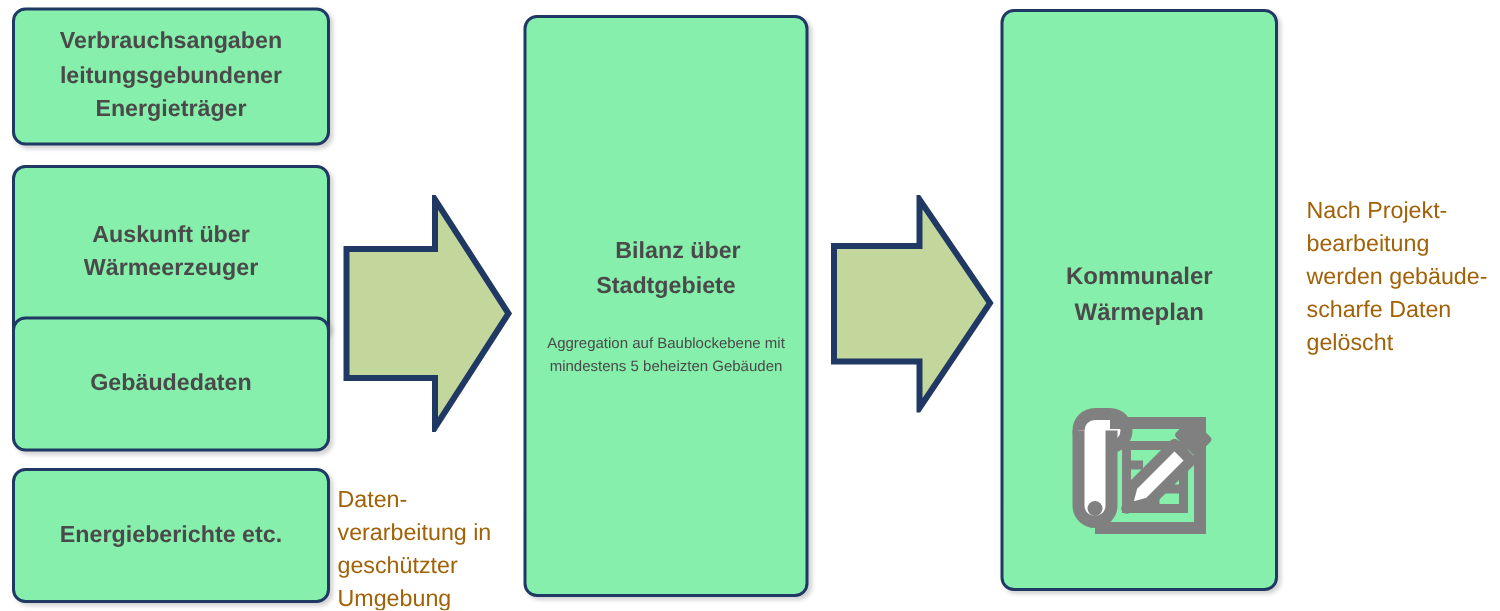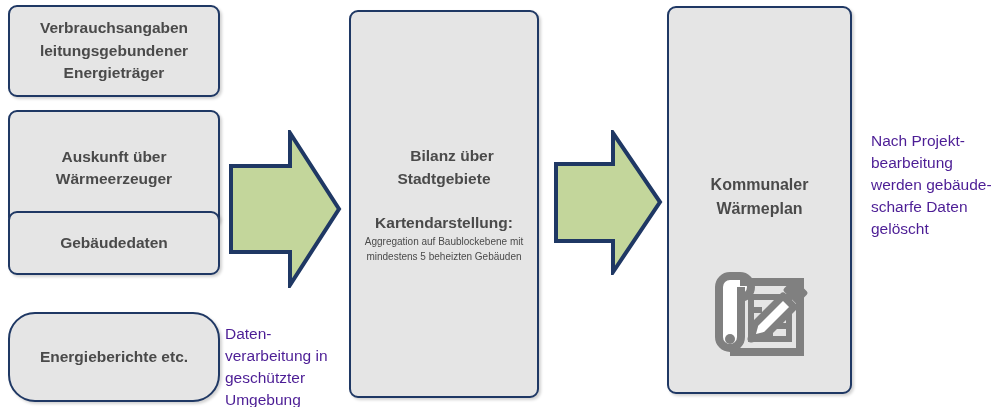--- a/index.html
+++ b/index.html
@@ -14,21 +14,21 @@
     position: relative;
     width: 1000px;
     height: 407px;
     background: #ffffff;
     overflow: hidden;
   }
 
   
   .box {
     position: absolute;
-    background: #e5e5e5;
+    background: #86efac;
     border: 2.5px solid #1F3864;
     border-radius: 9px;
     box-sizing: border-box;
     display: flex;
     align-items: center;
     justify-content: center;
     text-align: center;
     color: #4A4A4A;
     box-shadow: 2px 2px 3px rgba(0,0,0,0.18);
   }
@@ -41,22 +41,22 @@
     font-weight: bold;
     font-size: 15.5px;
     line-height: 1.45;
     color: #4A4A4A;
   }
 
   
   .input-box { left: 8px; width: 212px; }
   #input-box-0 { top: 5px;   height: 92px; }
   #input-box-1 { top: 110px; height: 116px; }
-  #input-box-2 { top: 211px; height: 64px; }
-  #input-box-3 { top: 312px; height: 90px; border-radius: 27px; }
+  #input-box-2 { top: 211px; height: 90px; }
+  #input-box-3 { top: 312px; height: 90px; }
 
   
   #center-box {
     left: 349px;
     top: 10px;
     width: 190px;
     height: 388px;
     align-items: center;
   }
   #center-box .box-text { padding: 0 6px; }
@@ -110,21 +110,21 @@
   
   .arrow {
     position: absolute;
   }
   #arrow-1 { left: 228px; top: 130px; width: 114px; height: 158px; }
   #arrow-2 { left: 553px; top: 130px; width: 110px; height: 145px; }
 
   
   .note {
     position: absolute;
-    color: #4c1d95;
+    color: #a16207;
     font-size: 15.5px;
     line-height: 1.42;
     font-weight: normal;
   }
   #note-left  { left: 225px; top: 282px;  width: 122px; margin-top: 41px; }
   #note-right { left: 871px; top: 130px;  width: 124px; }
 </style>
 </head>
 <body>
 
@@ -146,21 +146,20 @@
   <svg class="arrow" id="arrow-1" viewBox="0 0 114 158">
     <polygon points="3,36 62,36 62,3 111,79 62,155 62,122 3,122" fill="#C3D69B" stroke="#1F3864" stroke-width="4" stroke-linejoin="miter"></polygon>
   </svg>
 
   <div class="note" id="note-left">Daten-verarbeitung in geschützter Umgebung</div>
 
   <div class="box" id="center-box">
     <span class="box-text">
       <span class="center-head">Bilanz über Stadtgebiete</span>
       <span class="center-gap" style="display:block;"></span>
-      <span class="center-sub-title" style="display:block;">Kartendarstellung:</span>
       <span class="center-body" style="display:block;">Aggregation auf Baublockebene mit mindestens 5 beheizten Gebäuden</span>
     </span>
   </div>
 
   <svg class="arrow" id="arrow-2" viewBox="0 0 110 145">
     <polygon points="3,34 60,34 60,3 107,72 60,142 60,111 3,111" fill="#C3D69B" stroke="#1F3864" stroke-width="4" stroke-linejoin="miter"></polygon>
   </svg>
 
   <div class="box" id="right-box">
     <div id="right-title">Kommunaler Wärmeplan</div>

